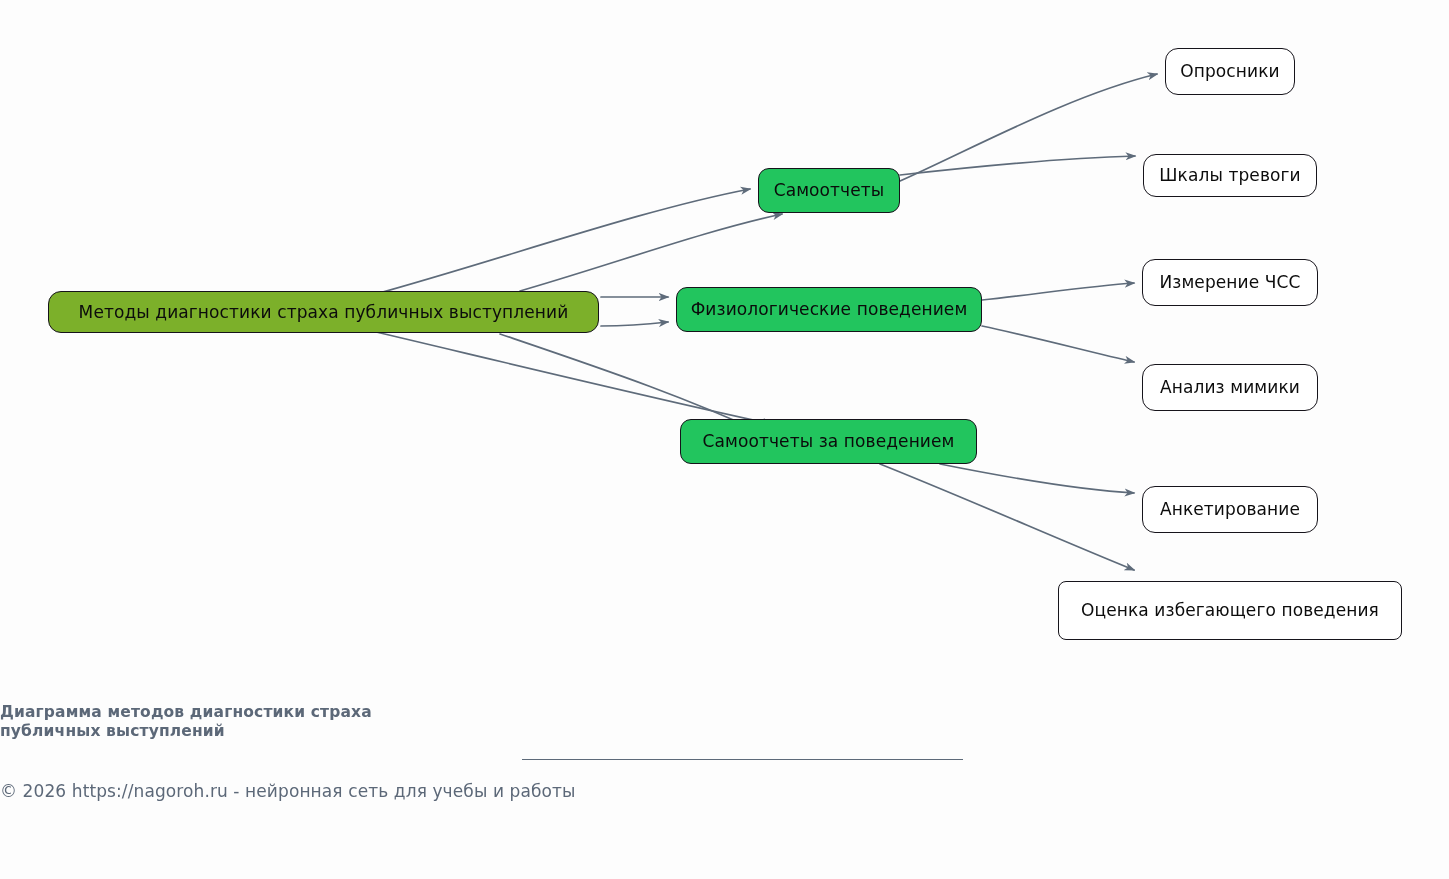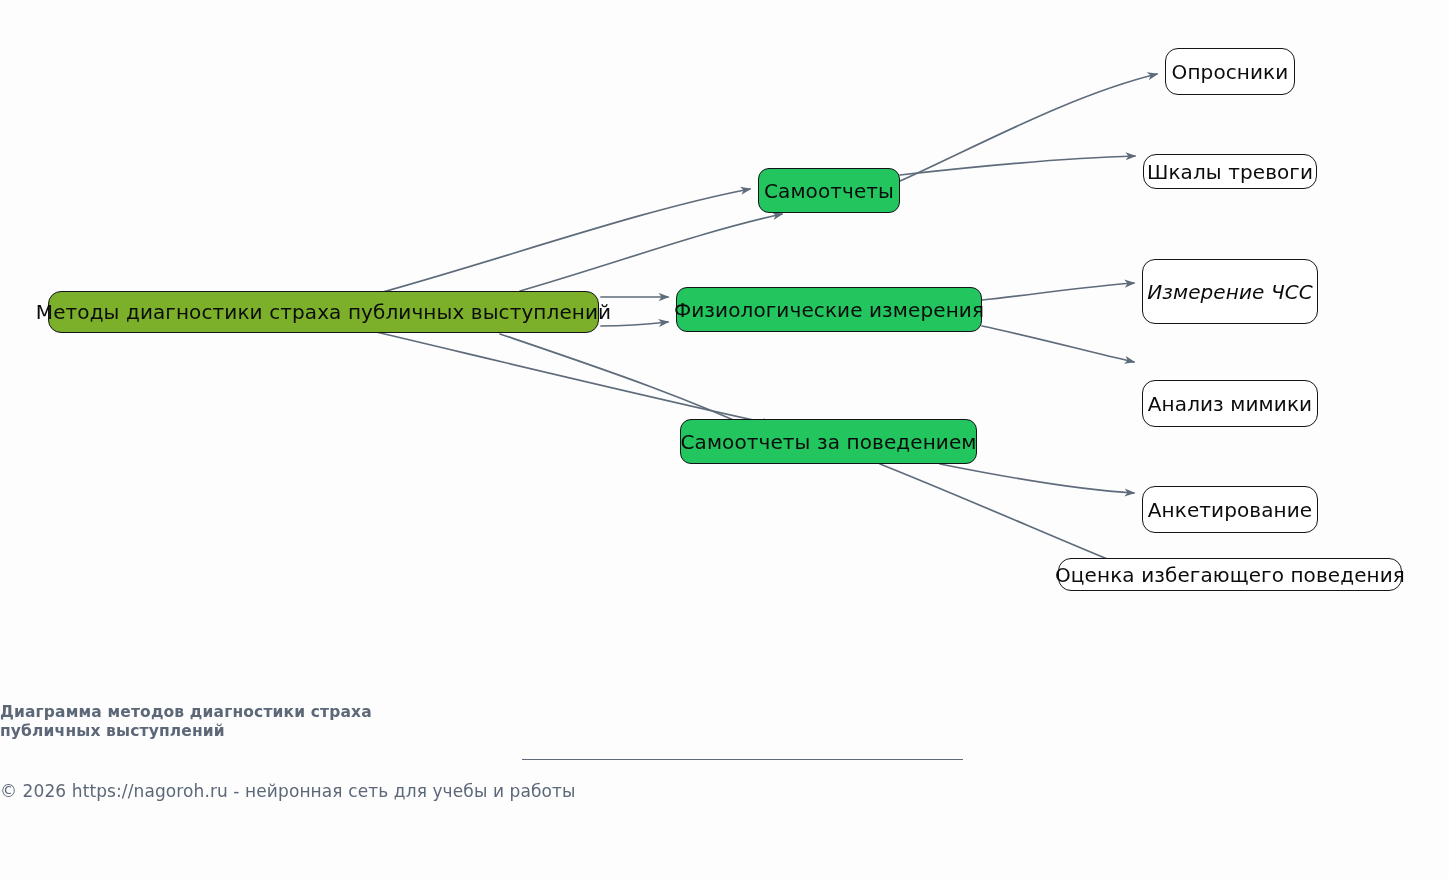--- a/index.html
+++ b/index.html
@@ -32,21 +32,21 @@
   }
   .node {
     position: absolute;
     box-sizing: border-box;
     display: flex;
     align-items: center;
     justify-content: center;
     border: 1.6px solid #15131a;
     border-radius: 11px;
     font-family: "DejaVu Sans", sans-serif;
-    font-size: 20px;
+    font-size: 17px;
     line-height: 1;
     color: #0c0c0c;
     white-space: nowrap;
     letter-spacing: 0.1px;
   }
   .node.root {
     background: #7cb02a;
     border-radius: 13px;
   }
   .node.branch {
@@ -125,41 +125,41 @@
   </svg>
 
   <div id="nodes-group">
       <div class="node root" style="left: 48px; top: 291px; width: 551px; height: 42px; text-align: center;">
         <span class="node-label">Методы диагностики страха публичных выступлений</span>
       </div>
       <div class="node branch" style="left: 758px; top: 168px; width: 142px; height: 45px;">
         <span class="node-label">Самоотчеты</span>
       </div>
       <div class="node branch" style="left: 676px; top: 287px; width: 306px; height: 45px;">
-        <span class="node-label">Физиологические измерения</span>
+        <span class="node-label">Физиологические поведением</span>
       </div>
       <div class="node branch" style="left: 680px; top: 419px; width: 297px; height: 45px;">
         <span class="node-label">Самоотчеты за поведением</span>
       </div>
       <div class="node leaf" style="left: 1165px; top: 48px; width: 130px; height: 47px;">
         <span class="node-label">Опросники</span>
       </div>
-      <div class="node leaf" style="left: 1143px; top: 154px; width: 174px; height: 35px;">
+      <div class="node leaf" style="left: 1143px; top: 154px; width: 174px; height: 43px;">
         <span class="node-label">Шкалы тревоги</span>
       </div>
-      <div class="node leaf" style="left: 1142px; top: 259px; width: 176px; height: 65px; font-style: italic;">
+      <div class="node leaf" style="left: 1142px; top: 259px; width: 176px; height: 47px;">
         <span class="node-label">Измерение ЧСС</span>
       </div>
-      <div class="node leaf" style="left: 1142px; top: 364px; width: 176px; height: 47px; margin-top: 16px;">
+      <div class="node leaf" style="left: 1142px; top: 364px; width: 176px; height: 47px;">
         <span class="node-label">Анализ мимики</span>
       </div>
       <div class="node leaf" style="left: 1142px; top: 470px; width: 176px; height: 47px; margin-top: 16px;">
         <span class="node-label">Анкетирование</span>
       </div>
-      <div class="node leaf" style="left: 1058px; top: 558px; width: 344px; height: 33px;">
+      <div class="node leaf" style="left: 1058px; top: 581px; width: 344px; height: 59px; border-radius: 8px;">
         <span class="node-label">Оценка избегающего поведения</span>
       </div>
     </div>
 
   <div id="caption-block">
     <div class="caption-title">Диаграмма методов диагностики страха</div>
     <div class="caption-title">публичных выступлений</div>
   </div>
 
   <div id="caption-divider"></div>

